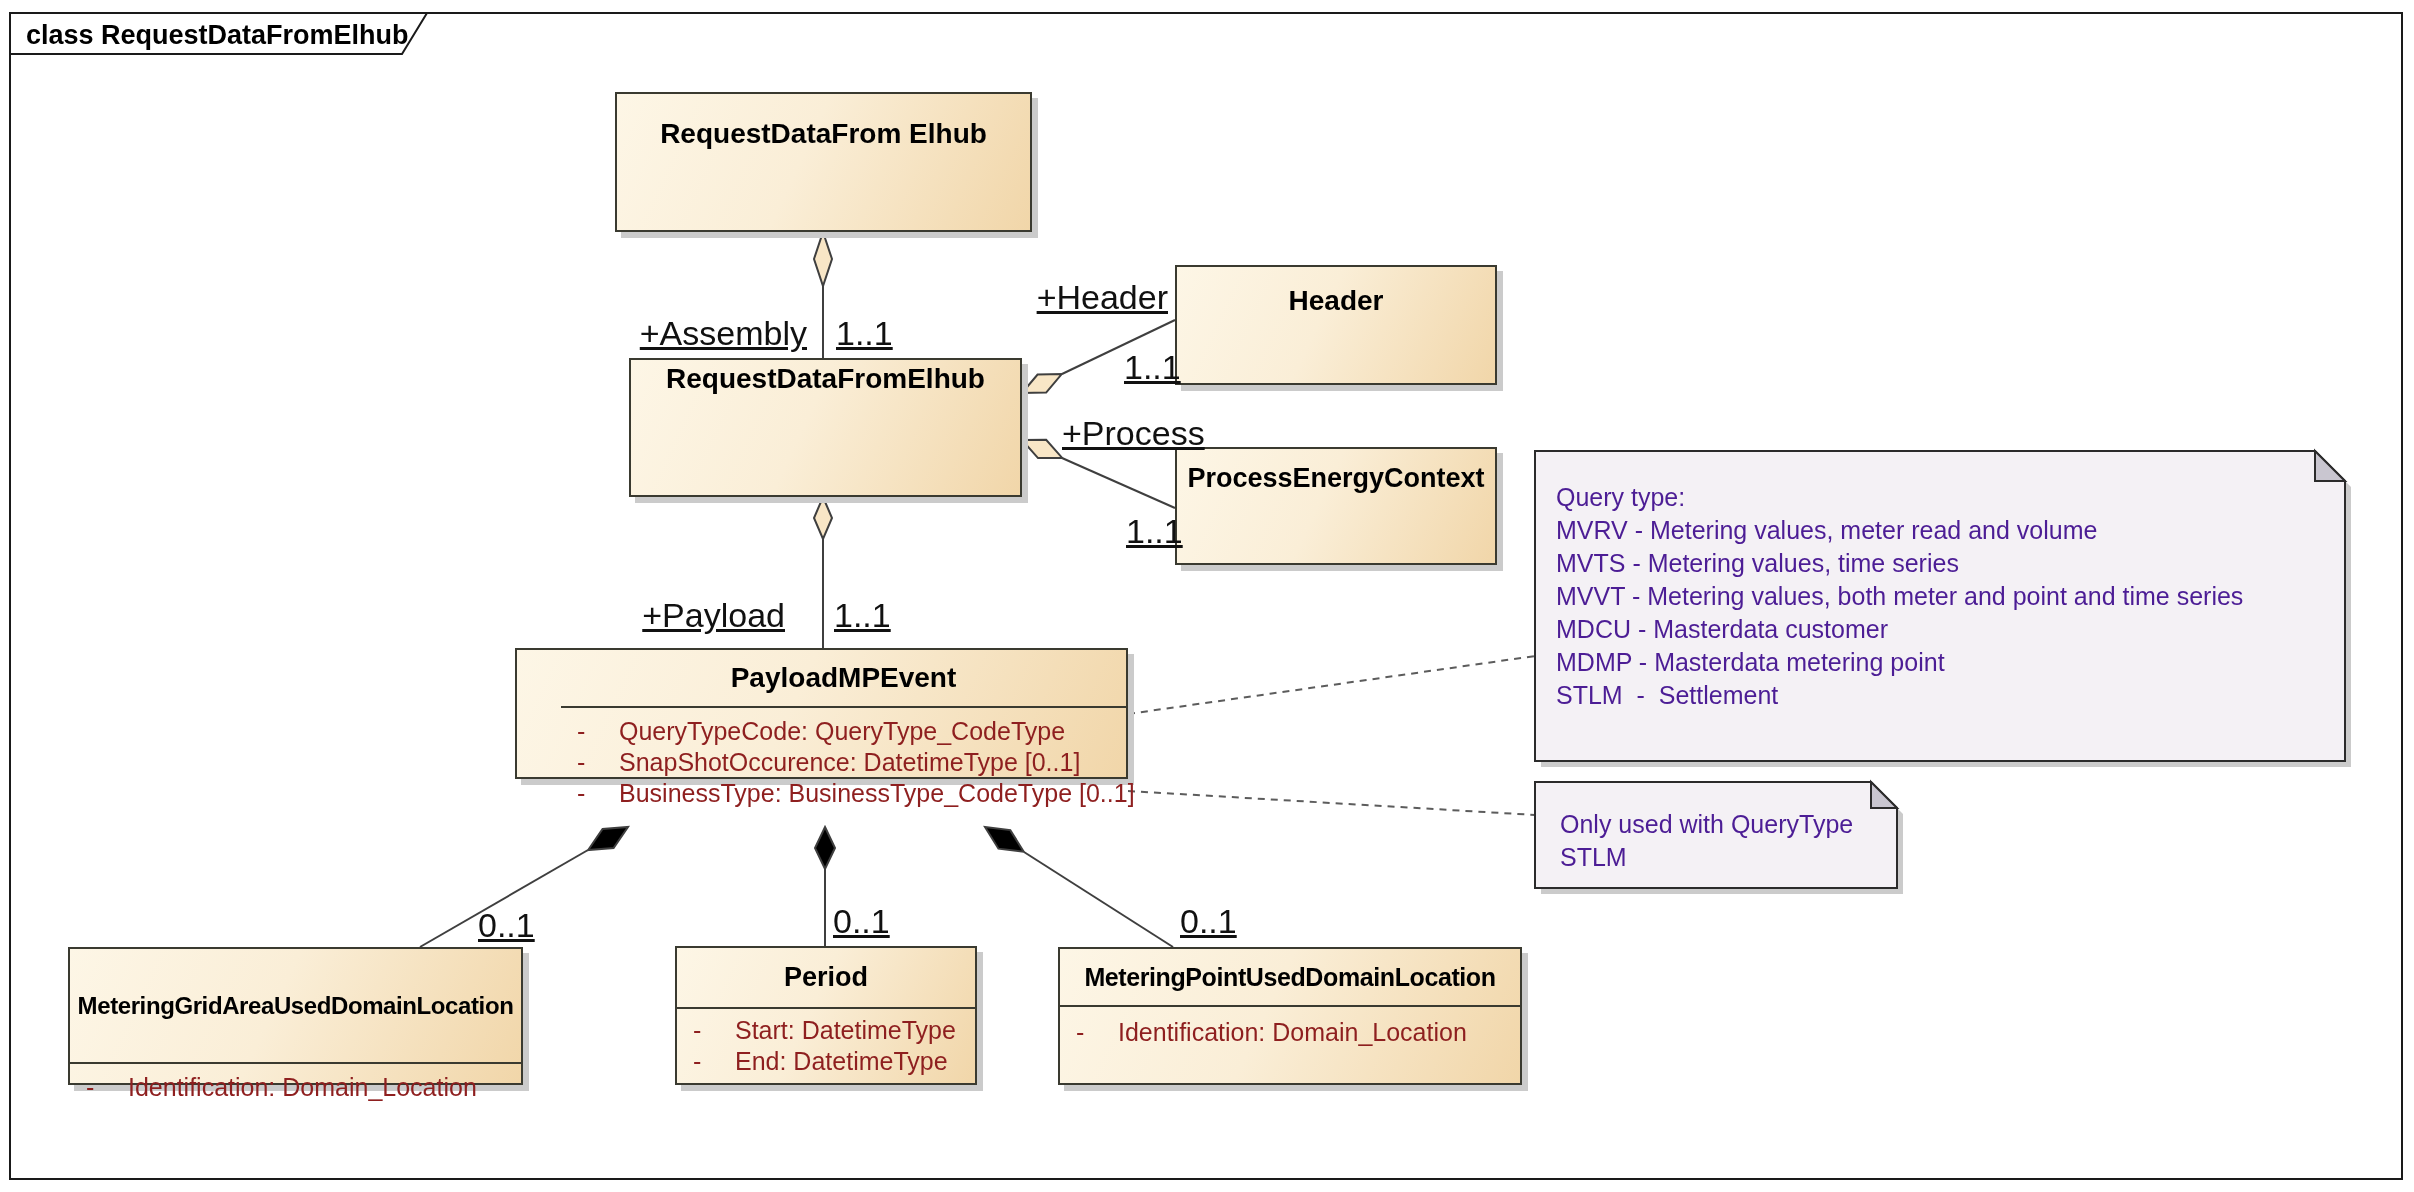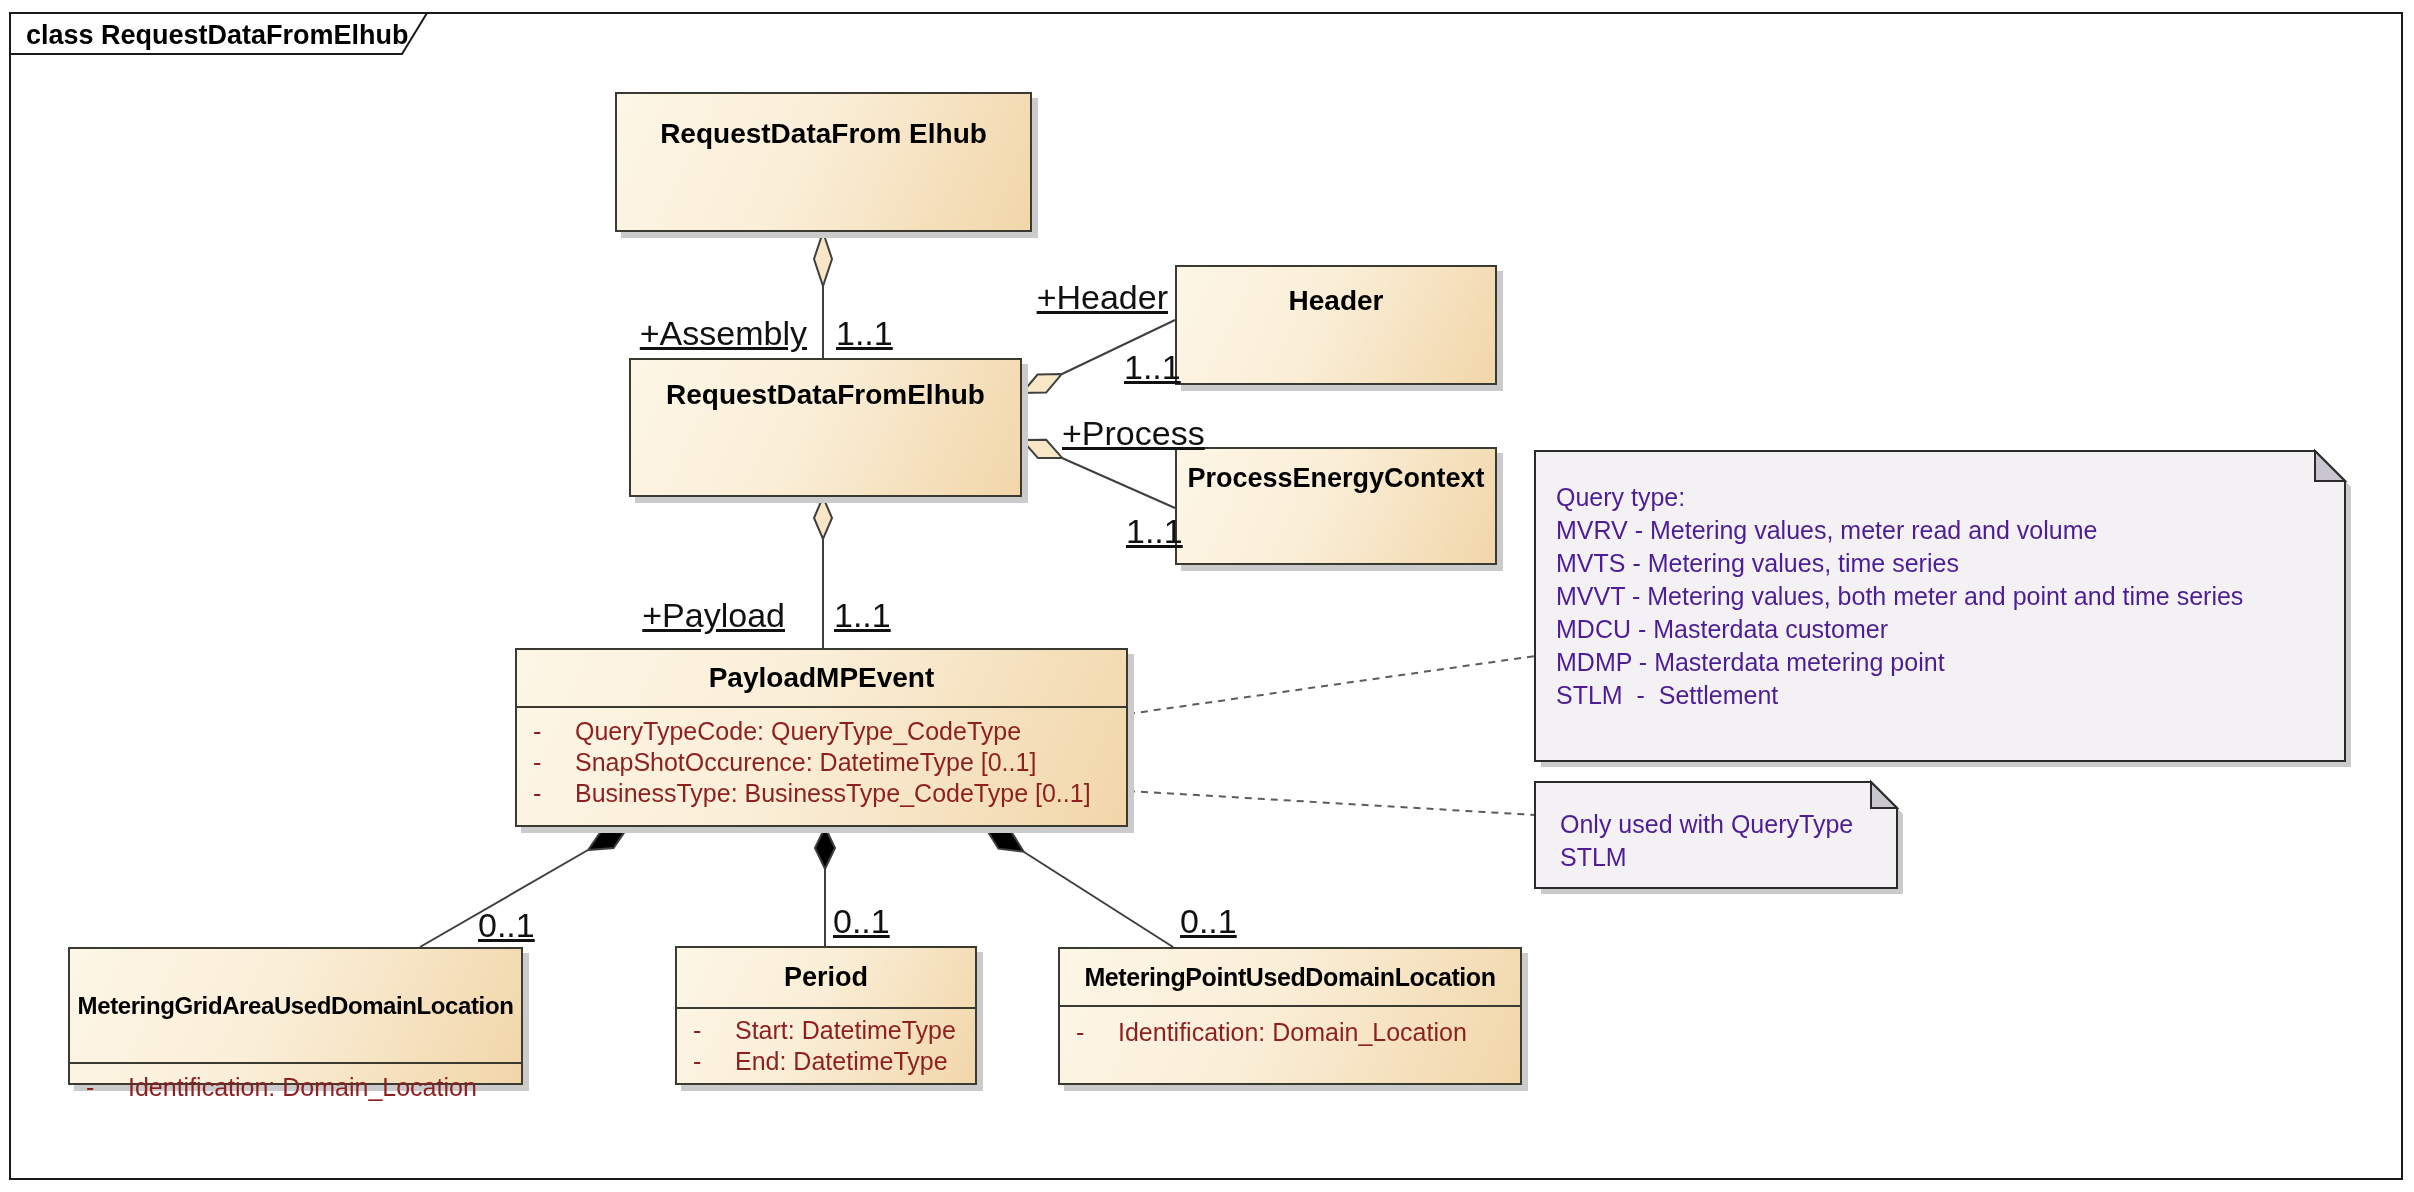--- a/index.html
+++ b/index.html
@@ -24,26 +24,26 @@
   }
   .cname.small{font-size:24px;letter-spacing:-0.4px;}
   .cname.flexc{display:flex;align-items:center;justify-content:center;}
   .attrs{border-top:2px solid #3a3a30;box-sizing:border-box;}
   .arow{position:relative;height:31px;line-height:31px;font-size:25px;color:#8e1f1f;white-space:nowrap;}
   .arow .vis{position:absolute;left:16px;}
   .arow .atext{position:absolute;left:58px;}
   #c0{left:615px;top:92px;width:417px;height:140px;}
   #c0 .cname{padding-top:24px;}
   #c1{left:629px;top:358px;width:393px;height:139px;}
-  #c1 .cname{padding-top:19px;}
+  #c1 .cname{padding-top:3px;}
   #c2{left:1175px;top:265px;width:322px;height:120px;}
   #c2 .cname{padding-top:18px;}
   #c3{left:1175px;top:447px;width:322px;height:118px;}
   #c3 .cname{padding-top:14px;font-size:27px;}
-  #c4{left:515px;top:648px;width:613px;height:179px;}
+  #c4{left:515px;top:648px;width:613px;height:131px;padding-left:44px;}
   #c4 .cname{height:56px;}
   #c4 .attrs{height:119px;padding-top:8px;}
   #c5{left:68px;top:947px;width:455px;height:138px;}
   #c5 .cname{height:88px;padding-top:18px;align-items:flex-start;margin-top:25px;}
   #c5 .attrs{height:46px;padding-top:8px;}
   #c6{left:675px;top:946px;width:302px;height:139px;}
   #c6 .cname{height:59px;font-size:27px;}
   #c6 .attrs{height:74px;padding-top:6px;}
   #c7{left:1058px;top:947px;width:464px;height:138px;}
   #c7 .cname{height:56px;}

